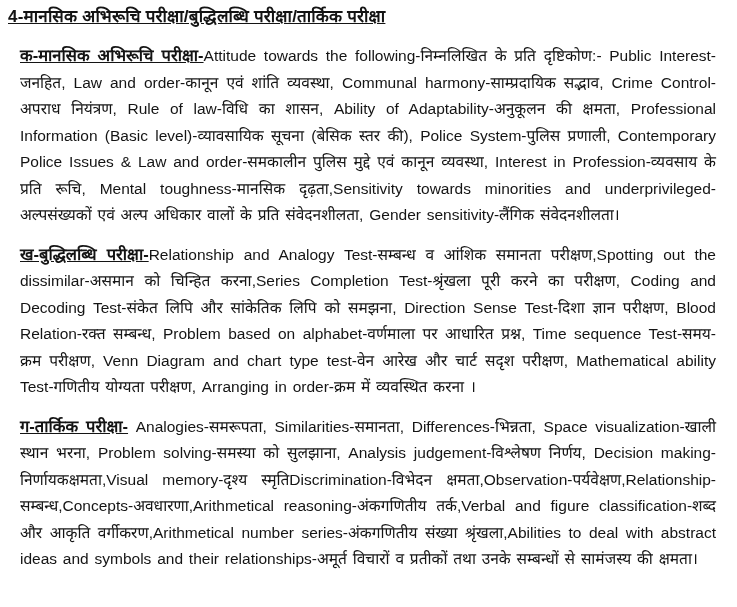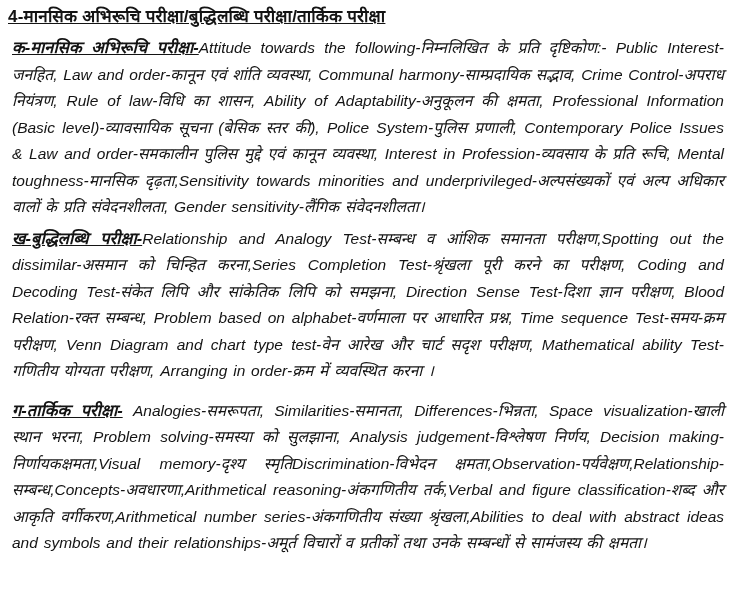--- a/index.html
+++ b/index.html
@@ -24,26 +24,25 @@
   .doc-title {
     font-size: 17px;
     font-weight: bold;
     text-decoration: underline;
     margin: 0 0 3px 0;
     line-height: 27px;
     letter-spacing: 0.2px;
     white-space: nowrap;
   }
   p.section {
-    margin: 4px;
+    margin: 12px;
     text-align: justify;
     font-size: 15.5px;
     line-height: 26.5px;
     word-spacing: 1.5px;
-    font-style: italic;
   }
   p.section-gap {
     margin-top: 12px;
   }
   .sec-heading {
     font-weight: bold;
     text-decoration: underline;
     font-size: 16.5px;
   }
 </style>

